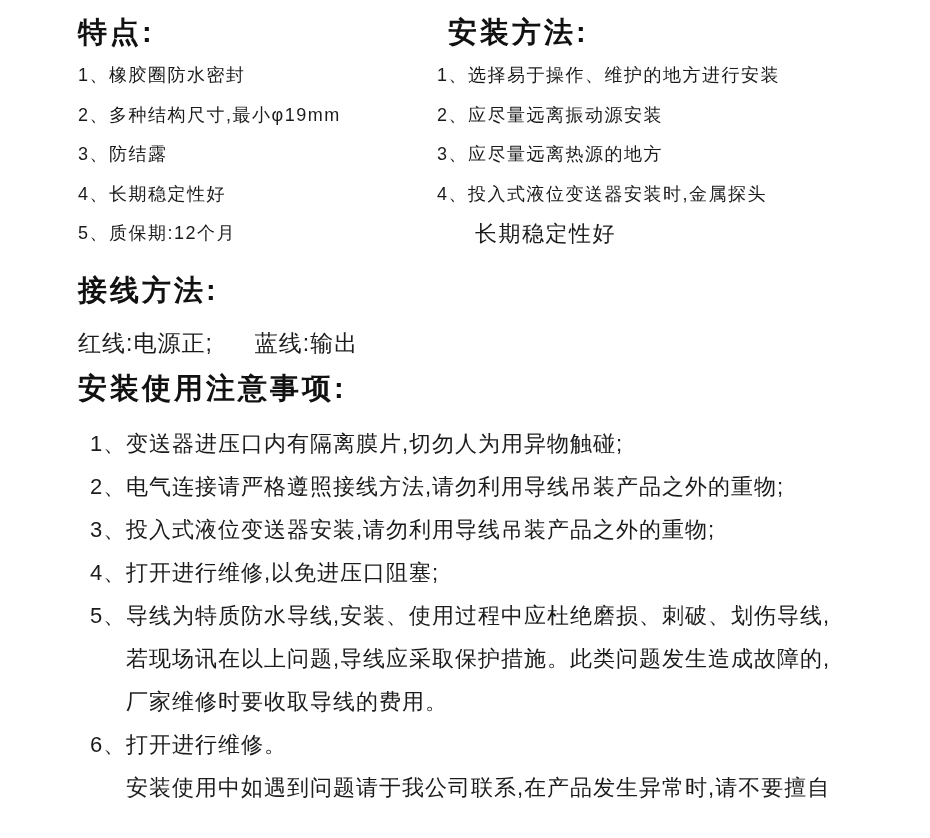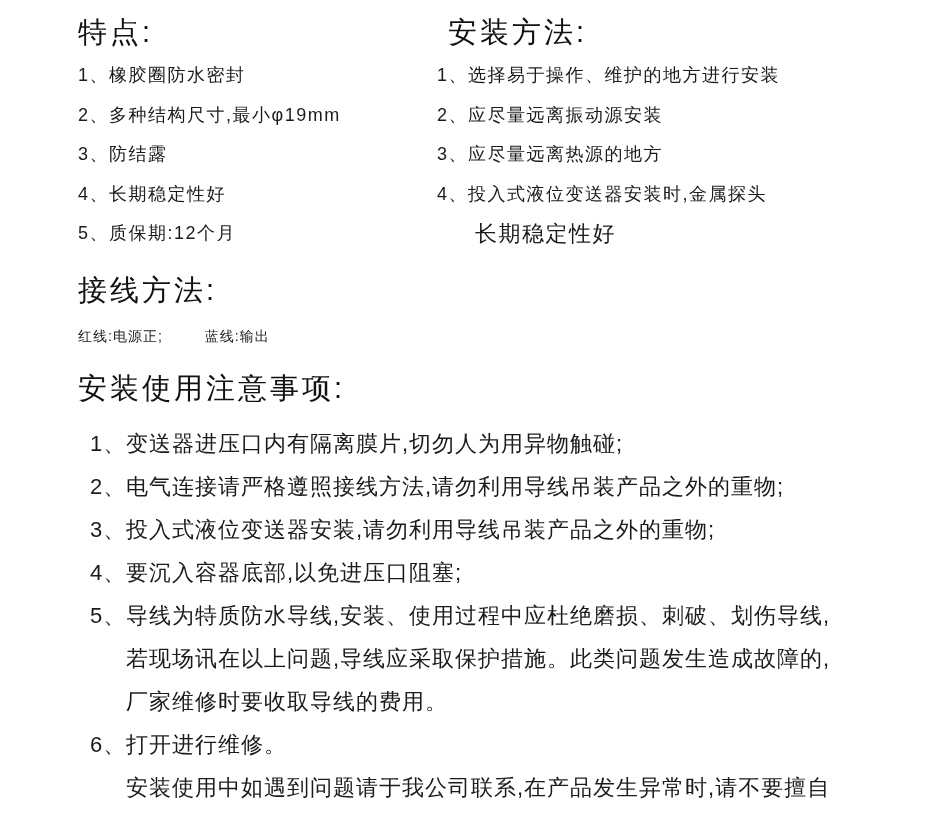--- a/index.html
+++ b/index.html
@@ -9,21 +9,21 @@
     background: #ffffff;
     color: #1b1b1b;
     font-family: "Liberation Sans", "DejaVu Sans", sans-serif;
     position: relative;
     overflow: hidden;
   }
   .sec { position: absolute; }
 
   h2.hd {
     font-size: 29px;
-    font-weight: 400;
+    font-weight: 700;
     letter-spacing: 3px;
     line-height: 36px;
     margin: 0;
     color: #111111;
     white-space: nowrap;
   }
 
   
   .toplist {
     list-style: none;
@@ -44,21 +44,21 @@
     letter-spacing: 1.5px;
     line-height: 39.5px;
     margin-left: 38px;
     white-space: nowrap;
   }
 
   
   .sec-wiring { left: 78px; top: 272px; }
   .wiring-line {
     margin-top: 20px;
-    font-size: 14px;
+    font-size: 23px;
     letter-spacing: 1px;
     white-space: nowrap;
   }
   .wiring-blue { margin-left: 42px; }
 
   
   .sec-notes { left: 78px; top: 370px; }
   .notelist {
     margin-top: 16px;
     padding-left: 12px;
@@ -133,21 +133,21 @@
       <div class="note-row">
         <span class="note-marker">3、</span>
         <div class="note-lines">
           <div class="note-line">投入式液位变送器安装,请勿利用导线吊装产品之外的重物;</div>
         </div>
       </div>
 
       <div class="note-row">
         <span class="note-marker">4、</span>
         <div class="note-lines">
-          <div class="note-line">要沉入容器底部,以免进压口阻塞;</div>
+          <div class="note-line">打开进行维修,以免进压口阻塞;</div>
         </div>
       </div>
 
       <div class="note-row">
         <span class="note-marker">5、</span>
         <div class="note-lines">
           <div class="note-line">导线为特质防水导线,安装、使用过程中应杜绝磨损、刺破、划伤导线,</div>
           <div class="note-line">若现场讯在以上问题,导线应采取保护措施。此类问题发生造成故障的,</div>
           <div class="note-line">厂家维修时要收取导线的费用。</div>
         </div>

